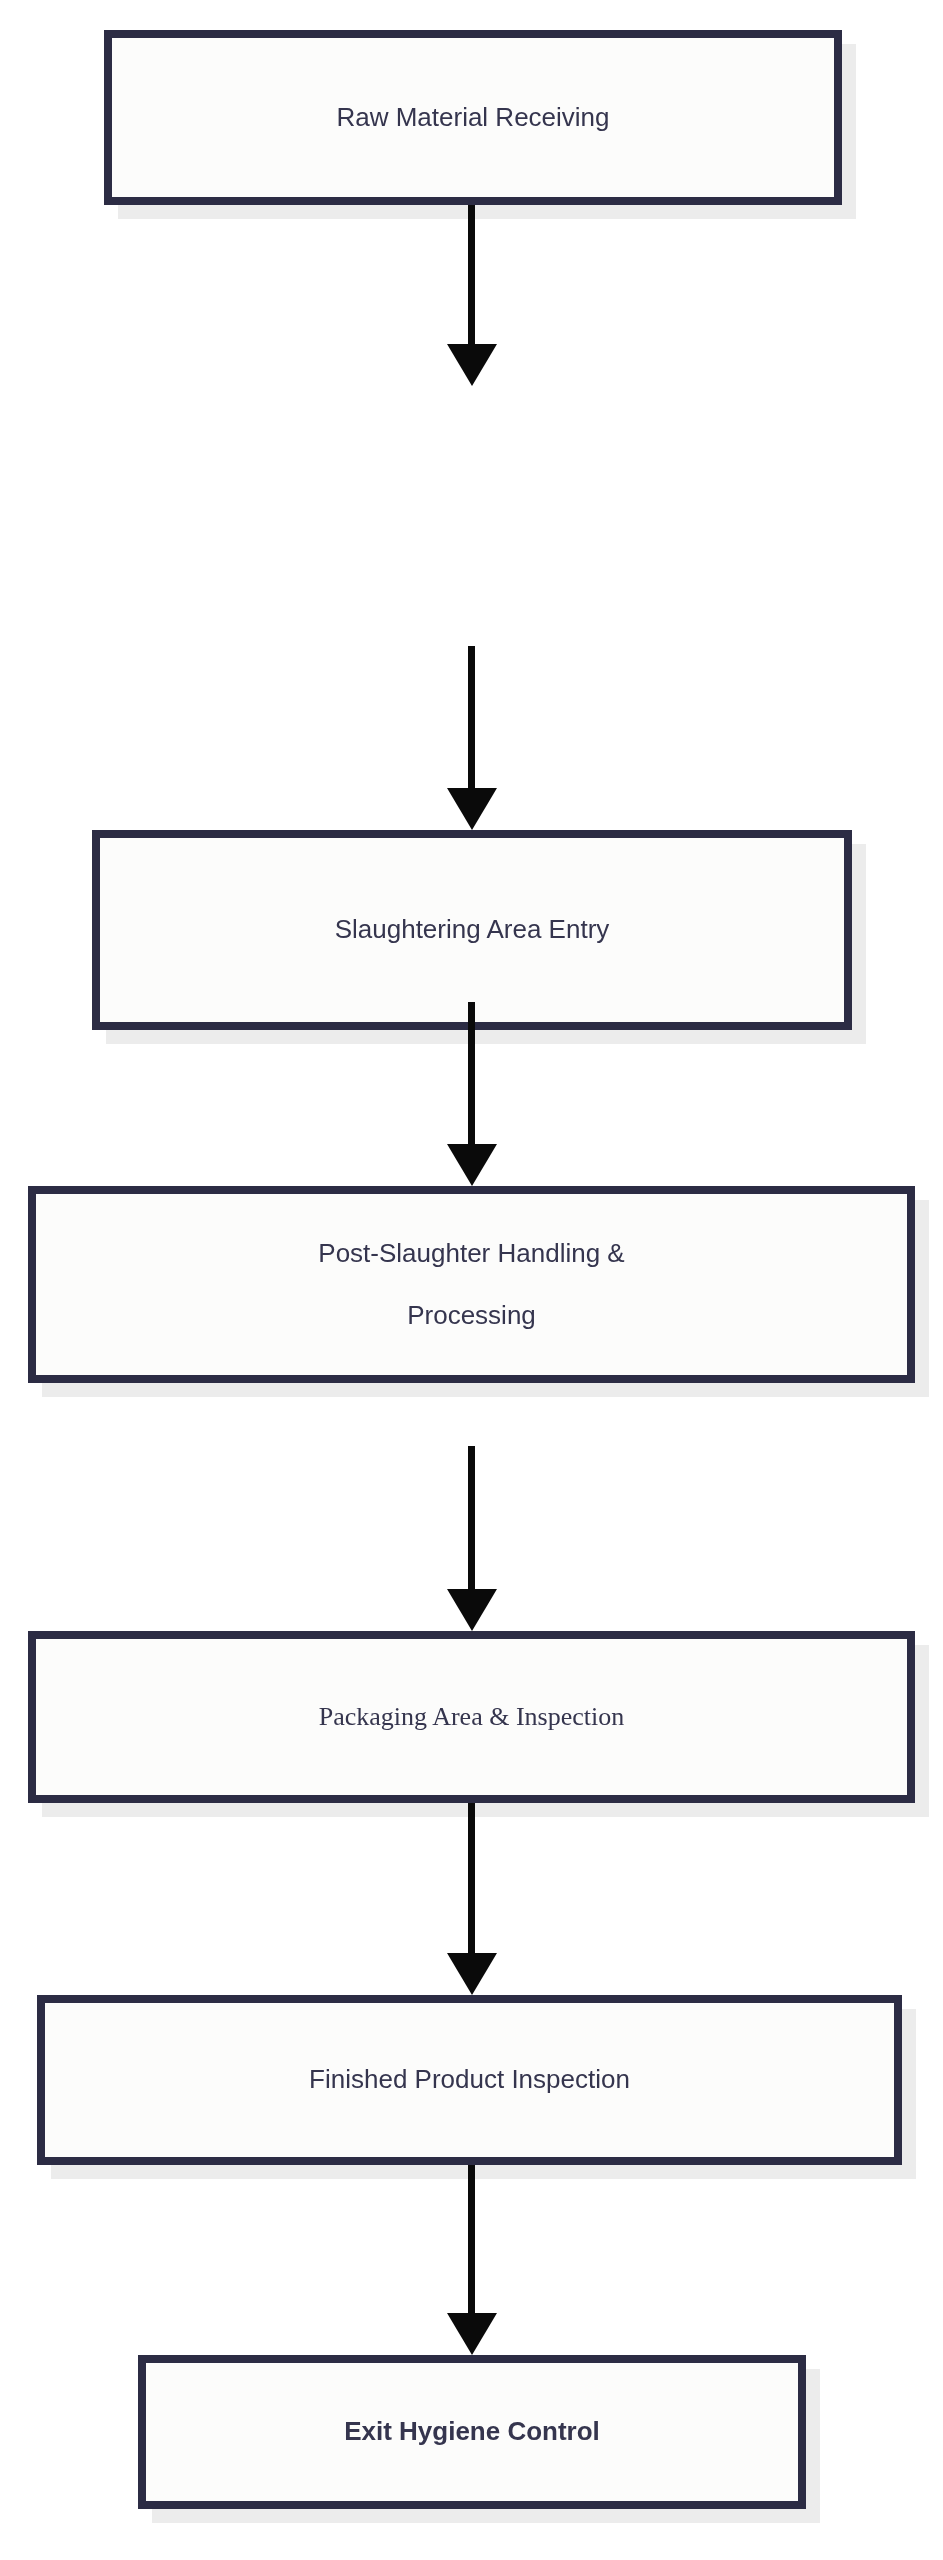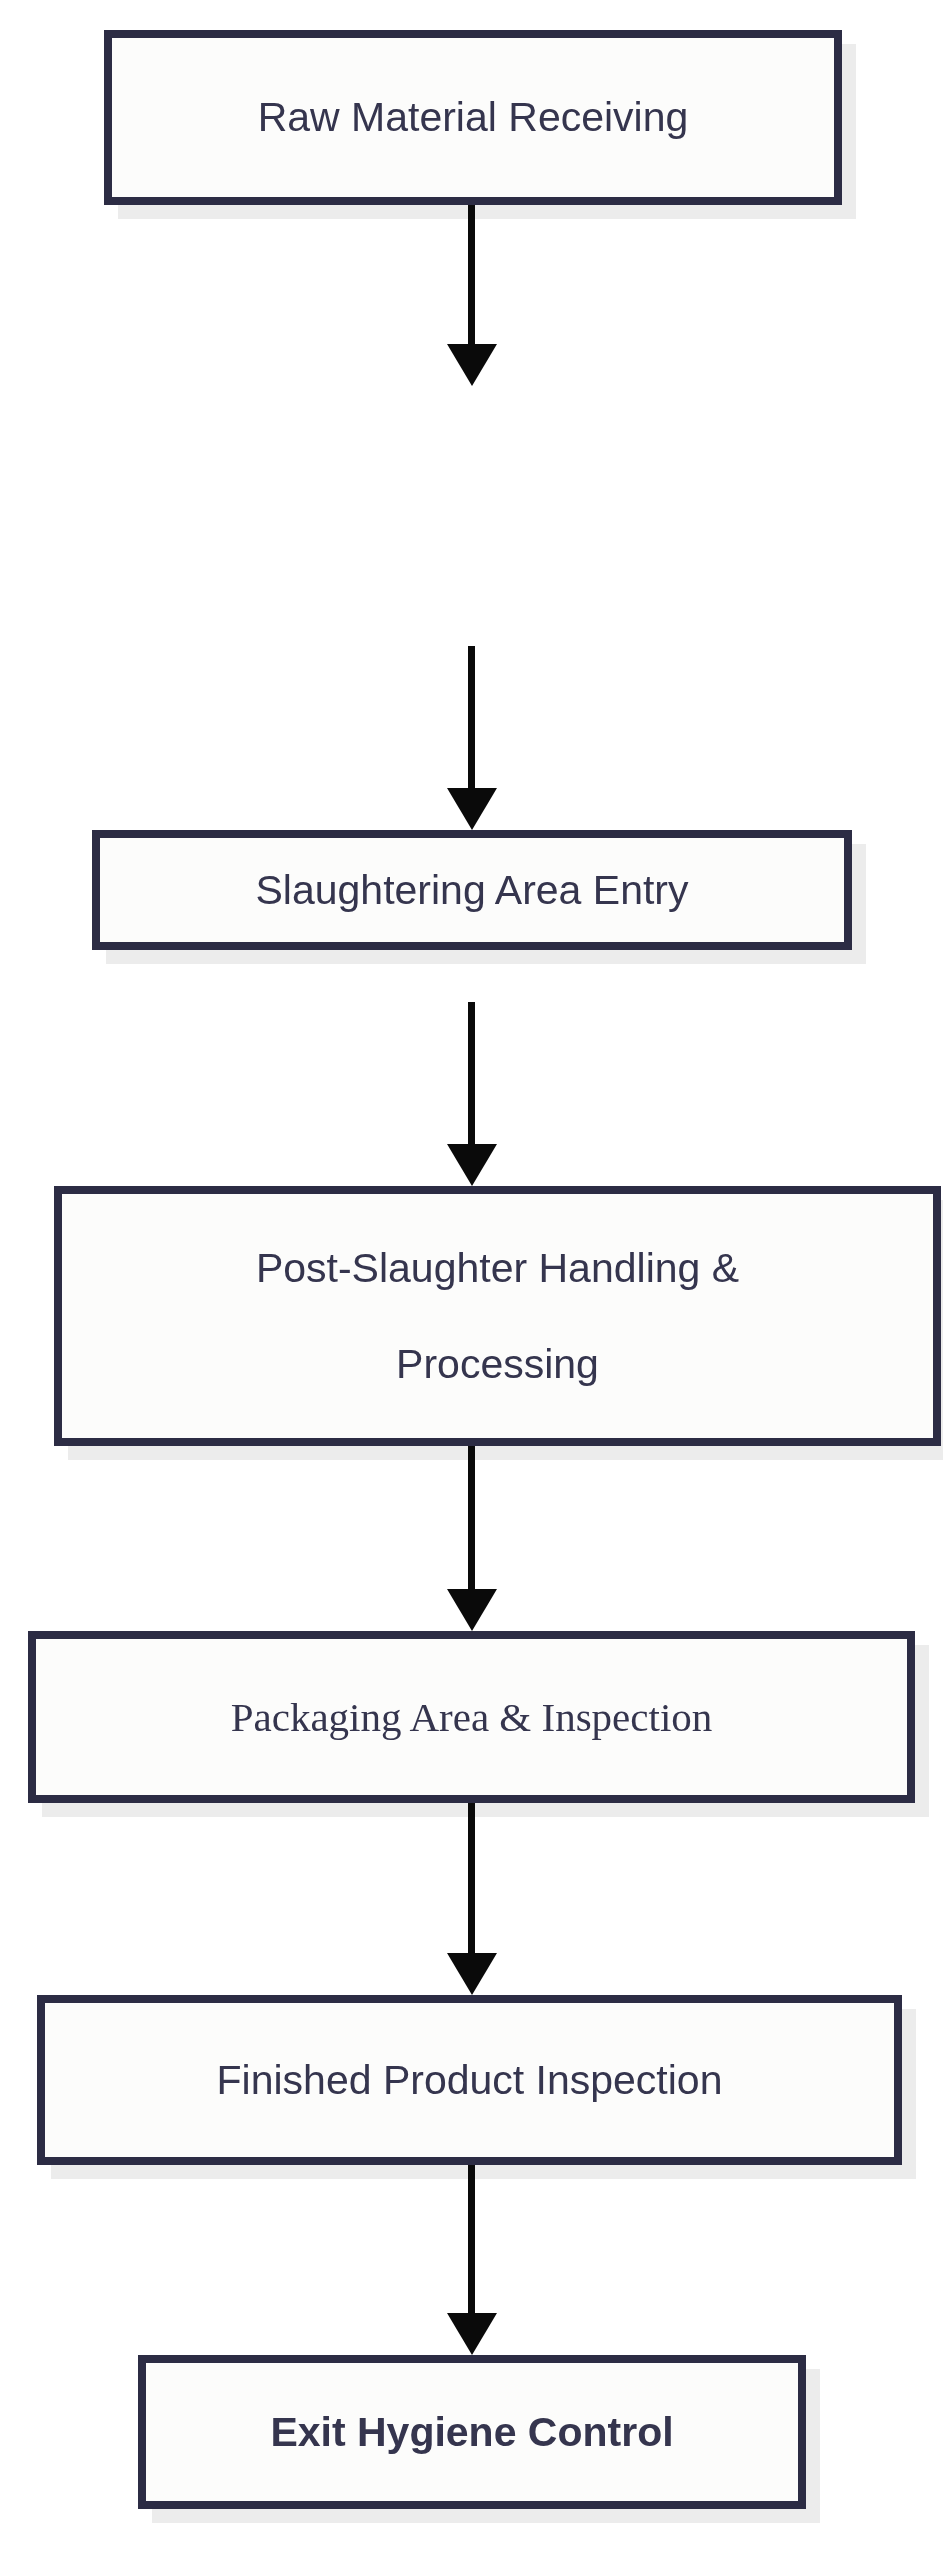--- a/index.html
+++ b/index.html
@@ -16,33 +16,33 @@
     font-family: "Liberation Sans", "DejaVu Sans", sans-serif;
     overflow: hidden;
   }
   .node {
     position: absolute;
     box-sizing: border-box;
     background: var(--node-fill, #fcfcfb);
     border: 8px solid var(--node-border, #2c2c44);
     box-shadow: 14px 14px 0 0 var(--shadow, #ececec);
     color: var(--text, #35354e);
-    font-size: 41px;
+    font-size: 26px;
     line-height: 2.35;
     text-align: center;
     white-space: pre-line;
     display: flex;
     align-items: center;
     justify-content: center;
     padding: 0 4px;
   }
   .n1 { left: 104px; top:   30px; width: 738px; height: 175px; }
   .n2 { left:  28px; top:  386px; width: 887px; height: 260px; }
-  .n3 { left:  92px; top:  830px; width: 760px; height: 120px; justify-content: center; }
-  .n4 { left:  28px; top: 1186px; width: 887px; height: 260px; margin-left: 26px; }
+  .n3 { left:  92px; top:  830px; width: 760px; height: 200px; justify-content: center; }
+  .n4 { left:  28px; top: 1186px; width: 887px; height: 197px; }
   .n5 { left:  28px; top: 1631px; width: 887px; height: 172px; font-family: Liberation Serif, serif; }
   .n6 { left:  37px; top: 1995px; width: 865px; height: 170px; text-align: center; }
   .n7 { left: 138px; top: 2355px; width: 668px; height: 154px; font-weight: bold; }
 
   .arrow {
     position: absolute;
     left: 447px;
     width: 50px;
   }
   .a1 { top:  205px; height: 181px; }

